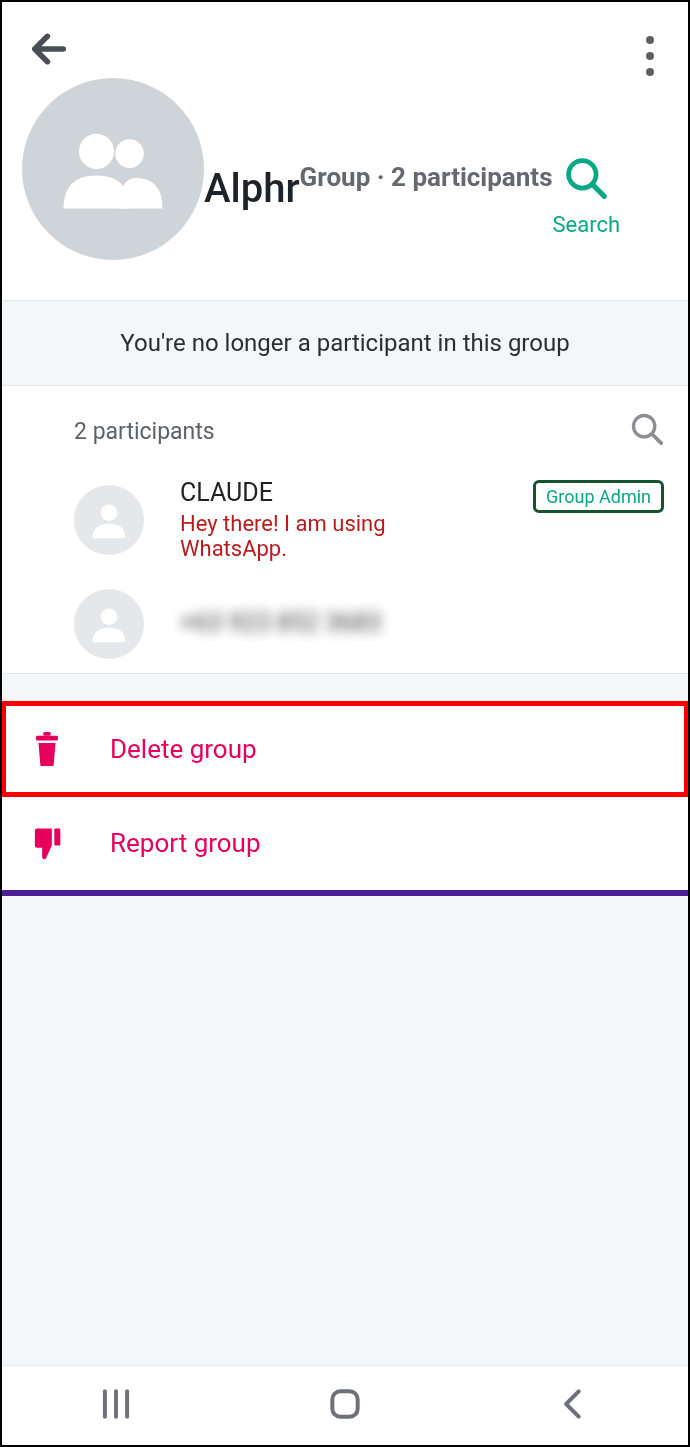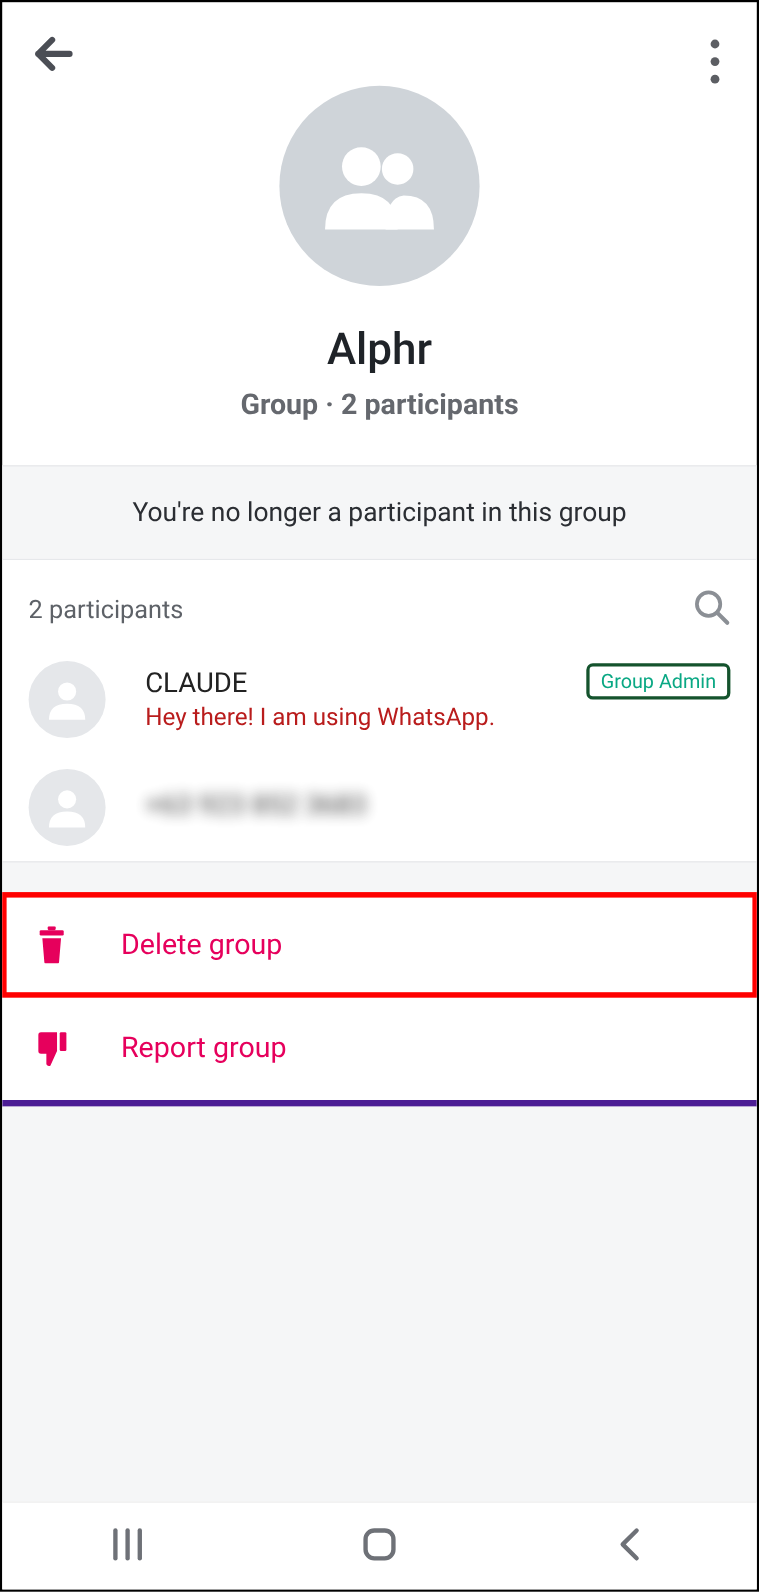--- a/index.html
+++ b/index.html
@@ -27,21 +27,21 @@
   .topbar .more {
     display: flex; flex-direction: column; gap: 8px;
     padding: 6px;
   }
   .topbar .more span {
     width: 8px; height: 8px; background:#5c5e63; border-radius:50%;
   }
 
   
   .header {
-    display: flex; flex-direction: column; align-items: center;
+    display: flex; flex-direction: row; align-items: center;
     padding: 0 20px 40px 20px;
   }
   .avatar-large {
     width: 182px; height: 182px; border-radius: 50%;
     background: #cfd4d9;
     display:flex; align-items:center; justify-content:center;
     margin-top: -4px;
   }
   .avatar-large svg { width: 110px; height: 88px; }
   .group-title {
@@ -71,20 +71,21 @@
     font-size: 24px;
     color:#2b2e33;
     padding: 28px 20px;
     border-top: 1px solid #e4e6e9;
   }
 
   
   .participants {
     background:#ffffff;
     border-top: 1px solid #e4e6e9;
+    padding-left: 48px;
   }
   .participants-head {
     display:flex; align-items:center; justify-content:space-between;
     padding: 26px 24px 14px 24px;
   }
   .participants-head .count {
     color:#5e6268; font-size: 23px;
   }
   .participants-head svg { width: 34px; height: 34px; }
 
@@ -186,20 +187,27 @@
     <svg viewBox="0 0 100 80">
       <circle cx="35" cy="24" r="16" fill="#ffffff"></circle>
       <circle cx="65" cy="26" r="13" fill="#ffffff"></circle>
       <path d="M5 76 Q5 46 35 46 Q65 46 65 76 Z" fill="#ffffff"></path>
       <path d="M55 76 Q55 50 70 48 Q95 48 95 76 Z" fill="#ffffff"></path>
     </svg>
   </div>
   <div class="group-title">Alphr</div>
   <div class="group-sub">Group · 2 participants</div>
 
+  <div class="search-action">
+    <svg viewBox="0 0 24 24">
+      <circle cx="10" cy="10" r="7.5" stroke="#0aa884" stroke-width="2.6" fill="none"></circle>
+      <line x1="15.5" y1="15.5" x2="22" y2="22" stroke="#0aa884" stroke-width="2.8" stroke-linecap="round"></line>
+    </svg>
+    <div class="lbl">Search</div>
+  </div>
 </div>
 
 <div class="notice">You're no longer a participant in this group</div>
 
 <div class="participants">
   <div class="participants-head">
     <div class="count">2 participants</div>
     <div>
       <svg viewBox="0 0 24 24">
         <circle cx="10" cy="10" r="7.5" stroke="#8b8f95" stroke-width="2.4" fill="none"></circle>

